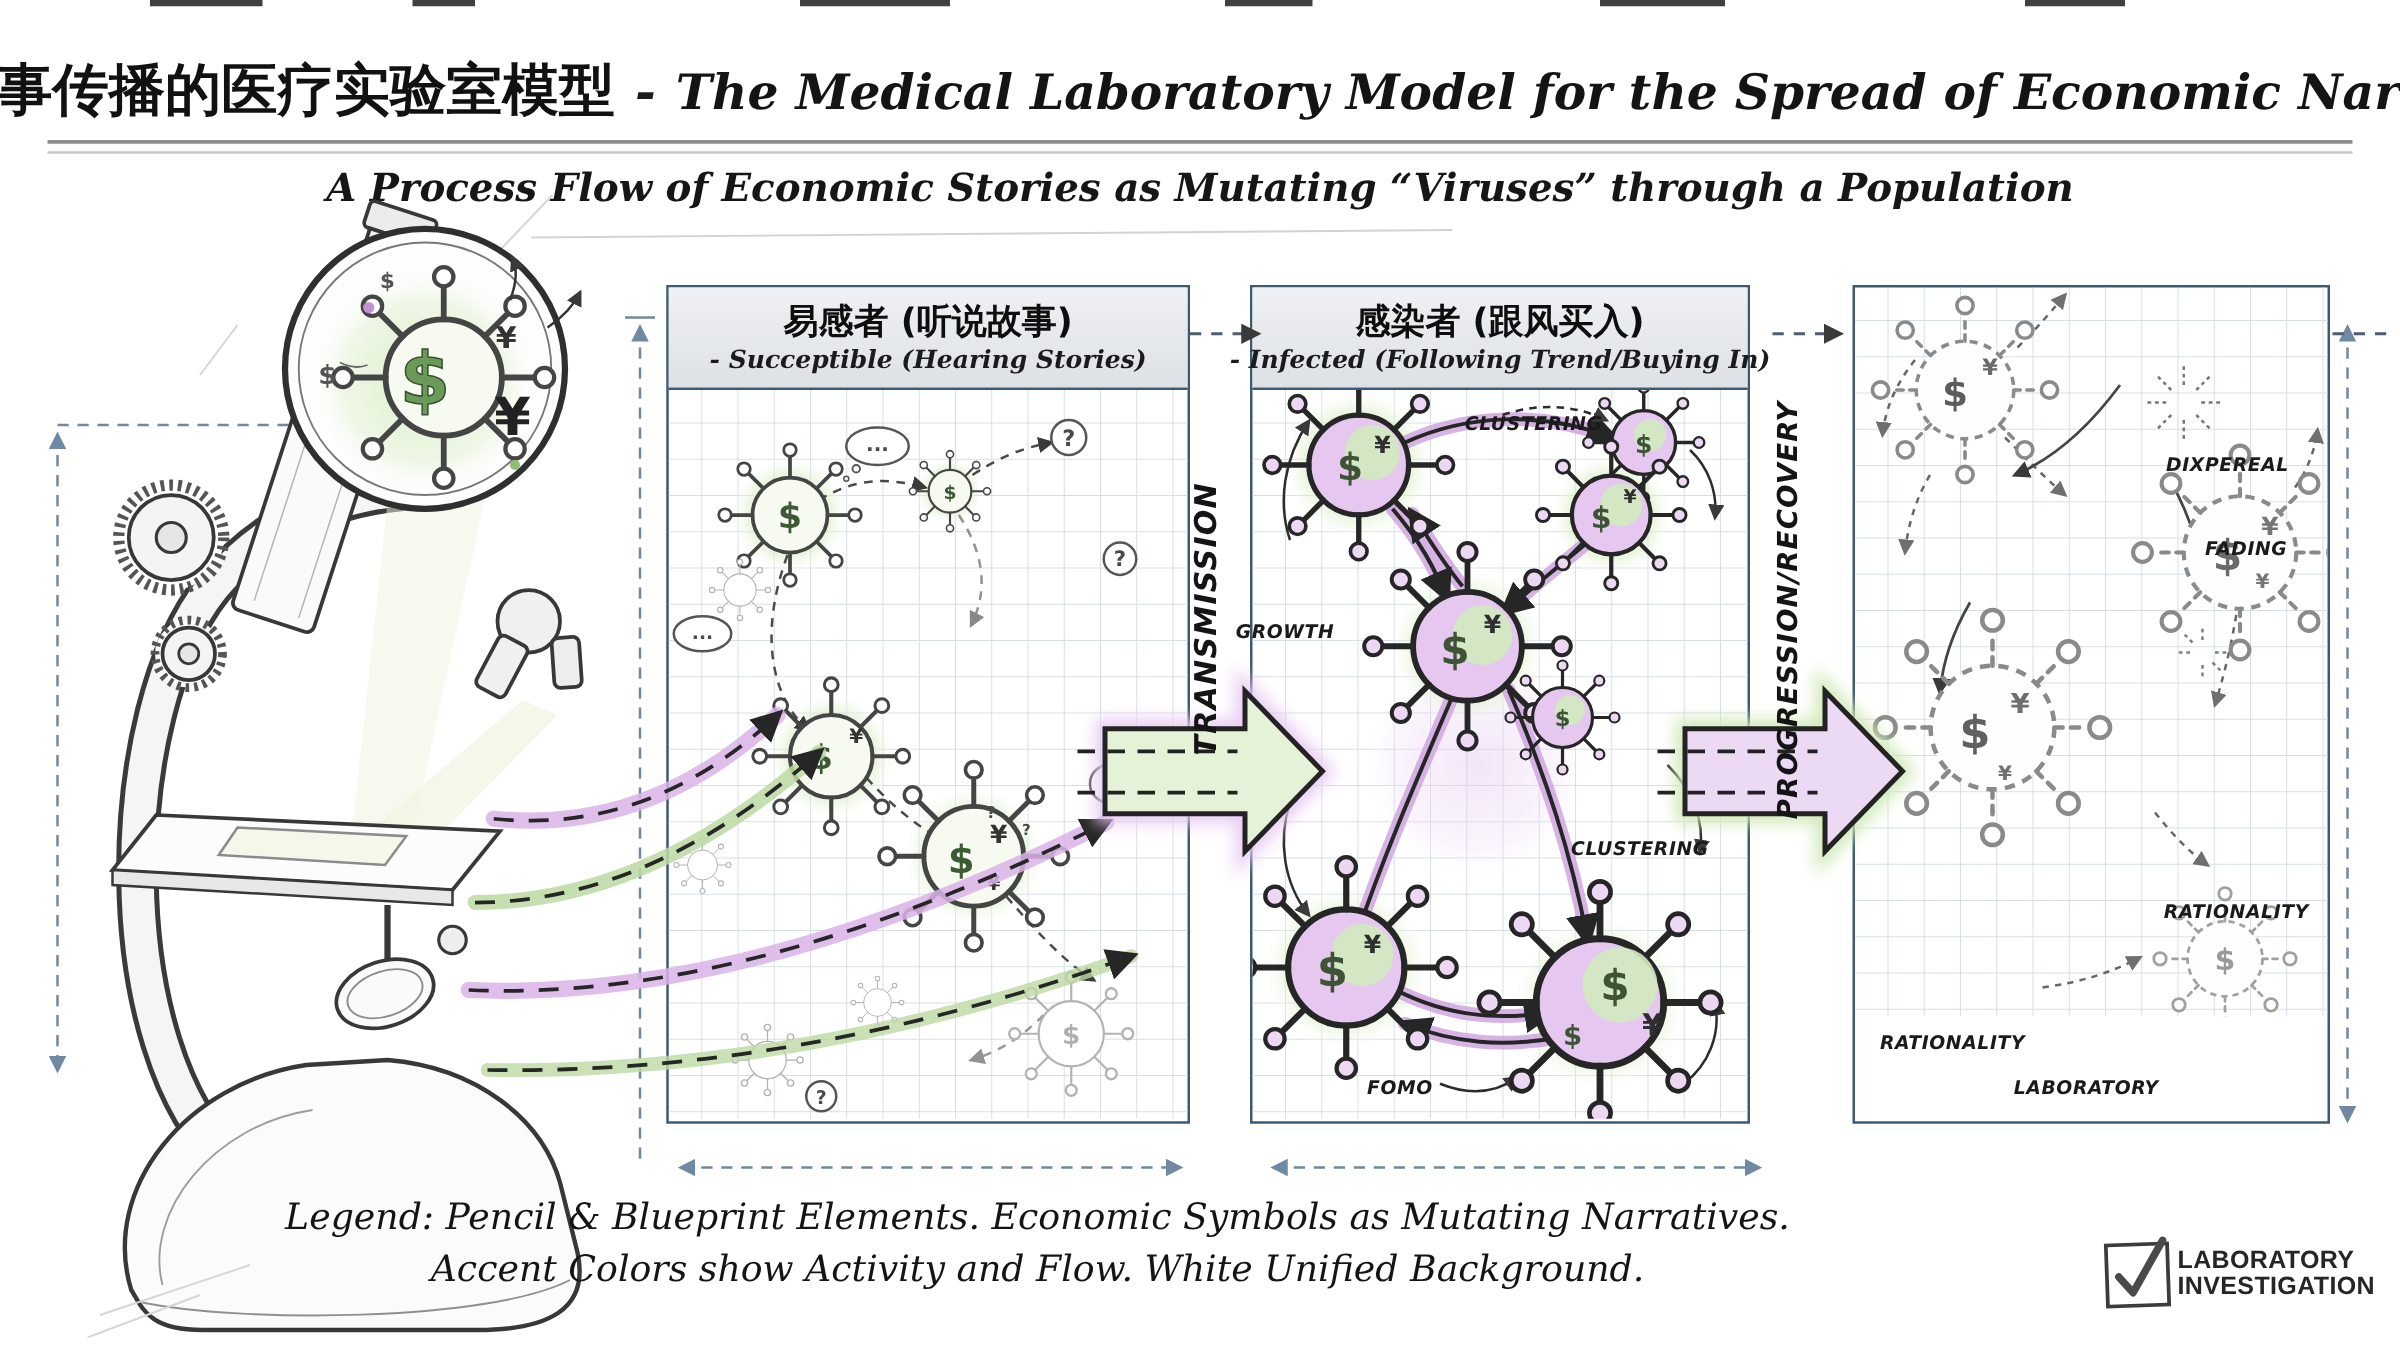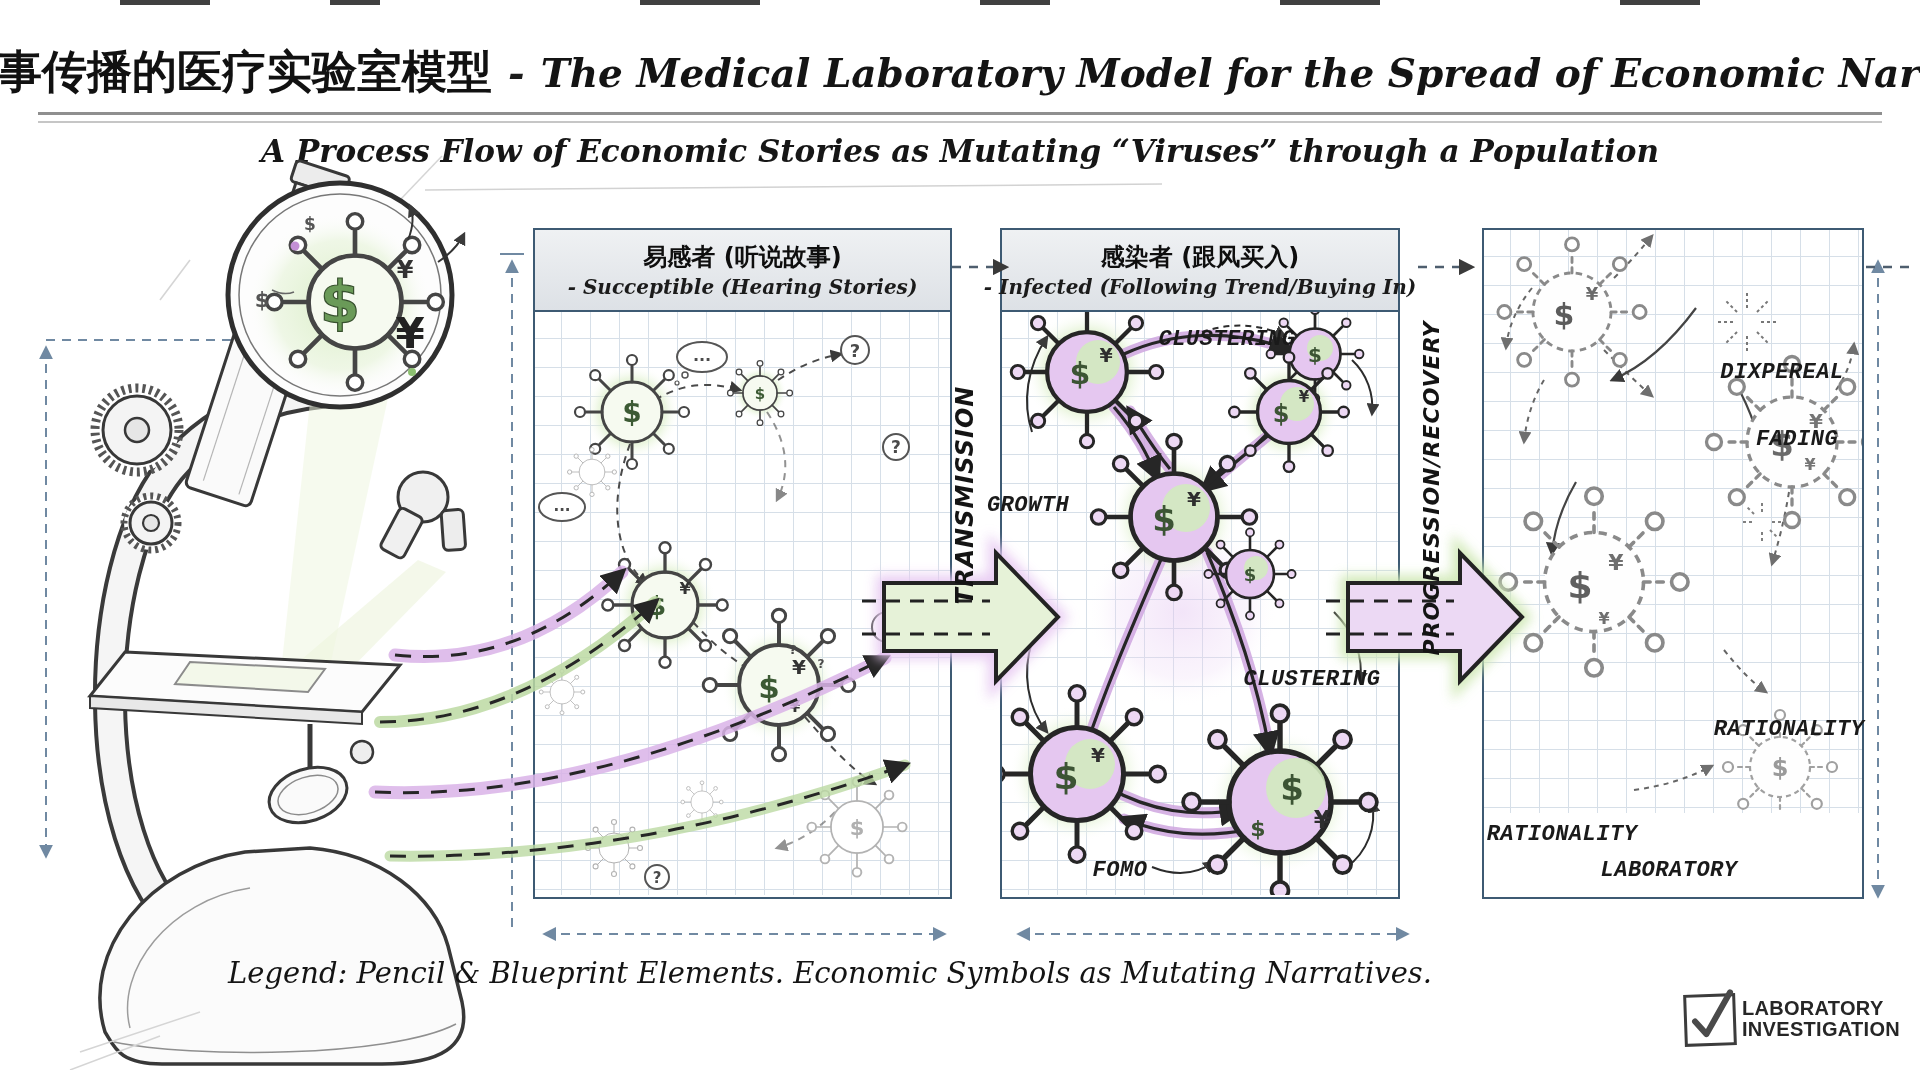--- a/index.html
+++ b/index.html
@@ -13,30 +13,30 @@
   .t-en{font-family:"DejaVu Serif",serif;font-style:italic;font-weight:700;font-size:39px;color:#141414;}
   .rule{position:absolute;top:112px;left:38px;right:38px;height:6px;
         border-top:3px solid #8f8f8f;border-bottom:2px solid #c6c6c6;}
   .subtitle{position:absolute;top:133px;left:0;width:100%;text-align:center;
             font-family:"DejaVu Serif",serif;font-style:italic;font-weight:700;font-size:31px;color:#161616;}
   
   .panel{position:absolute;top:228px;height:667px;border:2.5px solid #3d5a73;background:#fff;z-index:2;}
   .panel-head{height:80px;background:linear-gradient(180deg,#eff1f3,#dde1e6);
               border-bottom:2px solid #3d5a73;display:flex;flex-direction:column;
               align-items:center;justify-content:center;}
-  .ph-zh{font-weight:700;font-size:24px;color:#0e0e0e;line-height:34px;white-space:nowrap;}
+  .ph-zh{font-weight:700;font-size:28px;color:#0e0e0e;line-height:34px;white-space:nowrap;}
   .ph-en{font-family:"DejaVu Serif",serif;font-style:italic;font-weight:600;font-size:20px;
          color:#1b1b1b;line-height:26px;white-space:nowrap;}
   .panel-body{position:relative;width:100%;height:583px;
       background-image:linear-gradient(#d6dfe8 1px,transparent 1px),
                        linear-gradient(90deg,#d6dfe8 1px,transparent 1px);
       background-size:29px 29px;background-position:-3px -3px;}
   .panel-body svg{position:absolute;left:0;top:0;}
   .plabel{position:absolute;transform:translate(-50%,-50%);font-style:italic;font-weight:800;
-          font-size:22px;letter-spacing:.5px;color:#1a1a1a;white-space:nowrap;z-index:5;font-family:Liberation Mono, monospace;}
+          font-size:15px;letter-spacing:.5px;color:#1a1a1a;white-space:nowrap;z-index:5;}
   .vlabel{position:absolute;transform:translate(-50%,-50%) rotate(-90deg);font-style:italic;
           font-weight:800;font-size:24px;letter-spacing:1px;color:#141414;white-space:nowrap;z-index:5;}
   
   .legend{position:absolute;left:180px;top:952px;width:1300px;text-align:center;
           font-family:"DejaVu Serif",serif;font-style:italic;font-weight:400;font-size:29px;
           color:#141414;line-height:42px;z-index:5;}
   .stamp-box{position:absolute;left:1684px;top:994px;width:46px;height:46px;border:3px solid #3c3c3c;
              transform:rotate(-2deg);z-index:5;}
   .stamp-box svg{overflow:visible;position:absolute;left:0;top:0;}
   .stamp-text{position:absolute;left:1742px;top:998px;font-weight:700;font-size:20px;
@@ -522,20 +522,21 @@
           <line x1="1326" y1="634" x2="1454" y2="634"></line>
       </g>
     </g>
   </svg>
 
   <div class="vlabel" style="left:965px;top:495px">TRANSMISSION</div>
   <div class="vlabel" style="left:1431px;top:488px;font-size:22px">PROGRESSION/RECOVERY</div>
 
   <div class="legend">
     <div>Legend: Pencil &amp; Blueprint Elements. Economic Symbols as Mutating Narratives.</div>
+    <div>Accent Colors show Activity and Flow. White Unified Background.</div>
   </div>
 
   <div class="stamp-box">
     <svg width="46" height="46">
       <polyline points="8,24 19,37 44,-4" fill="none" stroke="#4a4a4a" stroke-width="6" stroke-linecap="round" stroke-linejoin="round"></polyline>
     </svg>
   </div>
   <div class="stamp-text">
     <div>LABORATORY</div>
     <div>INVESTIGATION</div>

